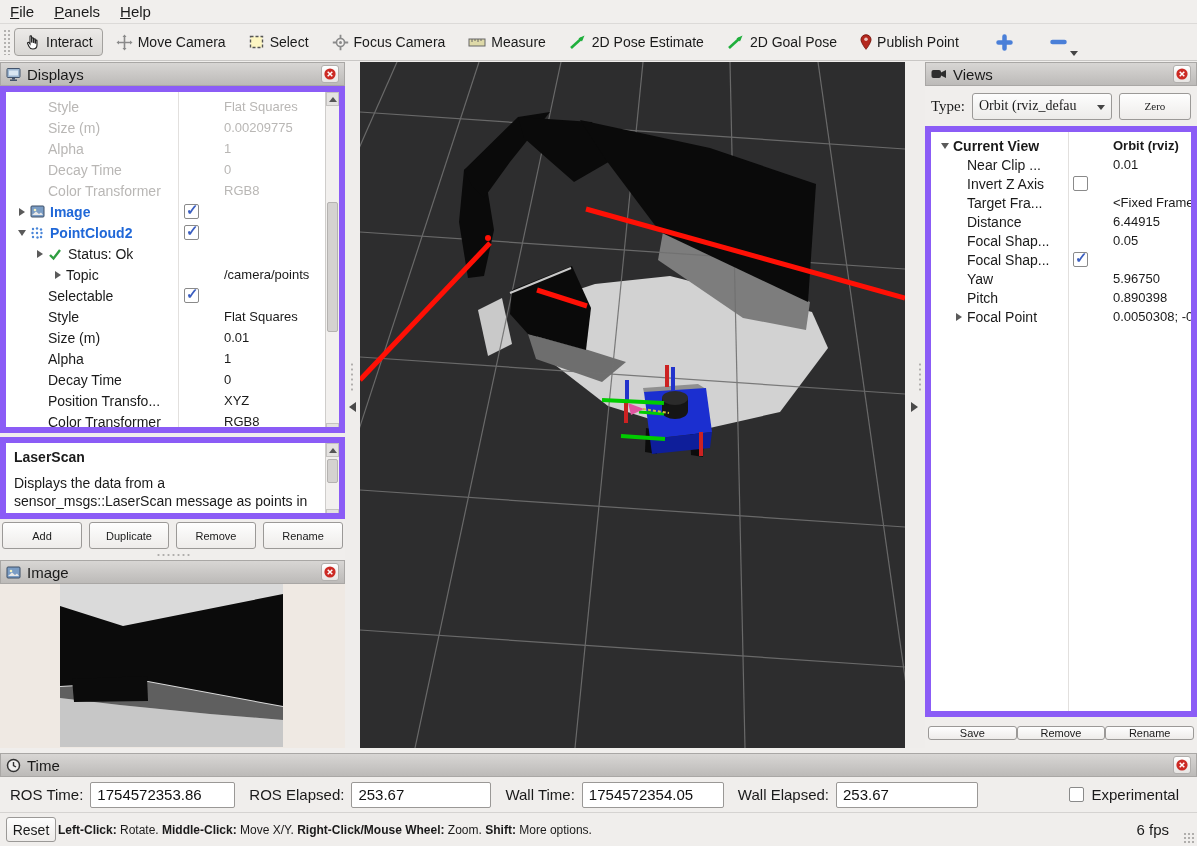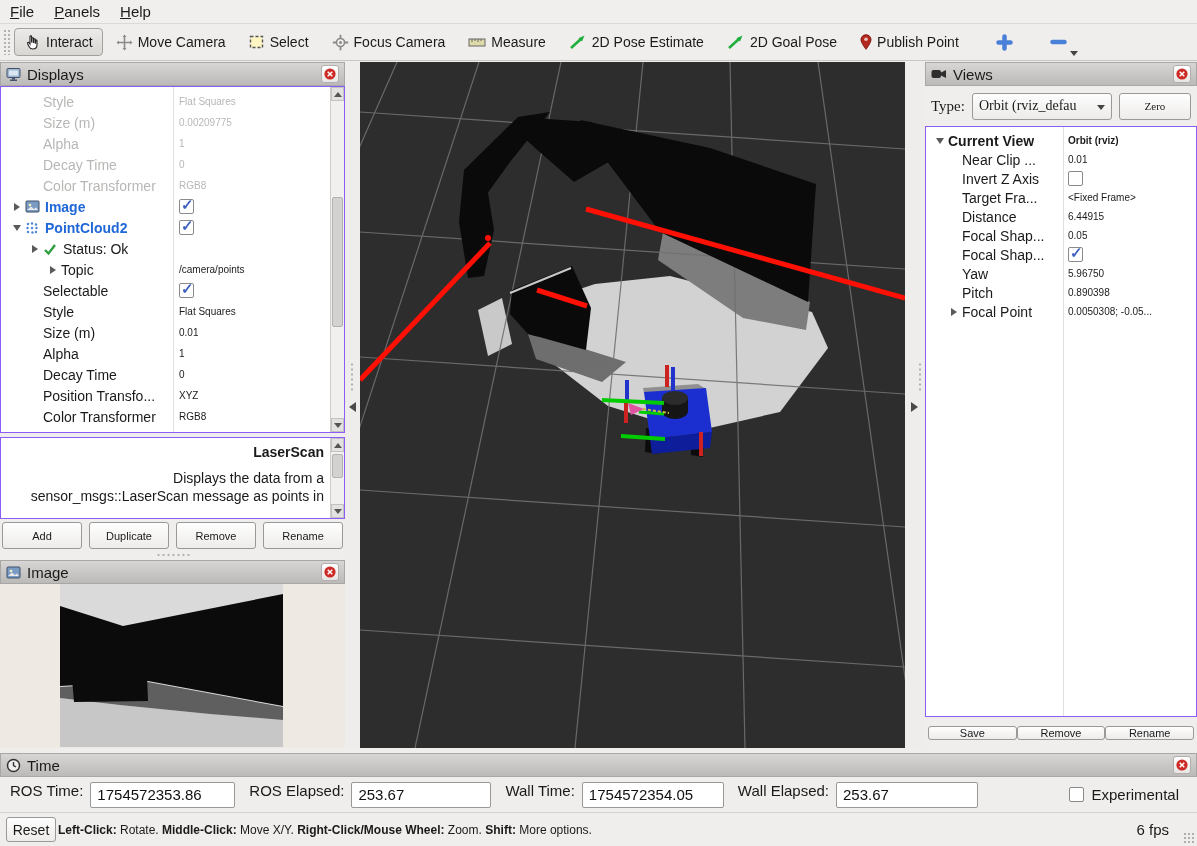--- a/index.html
+++ b/index.html
@@ -25,32 +25,32 @@
   .tool .ticon { display:flex; align-items:center; }
   .tool.iconly { margin-left:14px; }
   .dd-arrow { position:absolute; right:-2px; bottom:-1px; width:0; height:0;
     border-left:4px solid transparent; border-right:4px solid transparent; border-top:5px solid #444; }
 
   
   .phdr { position:absolute; height:24px; background:linear-gradient(#d8d6d4,#bcbab8);
     border:1px solid #a9a7a5; display:flex; align-items:center; gap:6px; padding:0 5px; font-size:15px; }
   .phdr .closebtn { margin-left:auto; width:18px; height:18px; border:1px solid #b2b0ae; border-radius:3px;
     background:linear-gradient(#ffffff,#e7e5e3); display:flex; align-items:center; justify-content:center; cursor:pointer; }
-  .whitebox { position:absolute; background:#ffffff; border:1px solid #8b5cf6;text-align:right; }
+  .whitebox { position:absolute; background:#ffffff; border:6px solid #8b5cf6; }
   .btn { border:1px solid #9b9997; border-radius:3px; background:linear-gradient(#fefefe,#eeecea);
     font-size:11px; display:flex; align-items:center; justify-content:center; cursor:pointer; }
 
   
   .trow { position:relative; display:flex; align-items:center; white-space:nowrap; }
   .trow .slot { display:inline-flex; width:16px; justify-content:center; flex:none; }
   .arr-r { width:0; height:0; border-left:6px solid #5a5a5a; border-top:4px solid transparent; border-bottom:4px solid transparent; }
   .arr-d { width:0; height:0; border-top:6px solid #5a5a5a; border-left:4px solid transparent; border-right:4px solid transparent; }
   .trow .ricon { display:inline-flex; width:20px; flex:none; }
   .trow .lbl { font-size:14px; overflow:hidden; text-overflow:ellipsis; }
-  .trow .val { position:absolute; font-size:10px; overflow:hidden; white-space:nowrap; }
+  .trow .val { position:absolute; font-size:13px; overflow:hidden; white-space:nowrap;margin-left:40px; }
   .trow.disabled .lbl, .trow.disabled .val { color:#b9b7b5; }
   .trow .lbl.accent { color:var(--accent); font-weight:bold; }
   .trow .lbl.bold, .trow .val.bold { font-weight:bold; }
   .cb { width:15px; height:15px; background:#fff; border:1px solid #8a8a8a; border-radius:2px;
     position:relative; display:inline-block; flex:none; }
   .cb.checked::after { content:"✓"; position:absolute; left:1px; top:-4px; font-size:15px; font-weight:bold; color:#3c5fc0; }
   .coldiv { position:absolute; top:0; bottom:0; width:1px; background:#e2e0de; }
 
   
   .vsb { position:absolute; width:14px; background:#f2f0ee; border-left:1px solid #cfcdcb; }
@@ -99,21 +99,21 @@
     border-left:4px solid transparent; border-right:4px solid transparent; border-top:5px solid #444; }
   .zero-btn { width:72px; height:27px; }
   .views-tree { left:925px; top:126px; width:272px; height:591px; padding-top:4px; overflow:hidden; }
   .views-buttons { position:absolute; left:928px; top:719px; width:266px; height:27px; display:flex; gap:0;align-items:center; }
   .views-buttons .btn { flex:1; }
 
   
   .time-hdr { left:0; top:753px; width:1197px; }
   .time-body { position:absolute; left:0; top:777px; width:1197px; height:35px;
     display:flex; align-items:center; padding:0 10px; background:#f0eeec; }
-  .tfield { display:flex; align-items:flex-start; margin-right:14px; }
+  .tfield { display:flex; align-items:center; margin-right:14px; }
   .tfield label { font-size:15px; margin-right:7px; }
   .tfield input { height:26px; border:1px solid #9a9896; border-radius:2px; padding:0 6px;
     font-size:15px; font-family:"Liberation Sans",sans-serif; background:#fff; color:#111; }
   .experimental { margin-left:auto; display:flex; align-items:center; gap:7px; font-size:15px; padding-right:8px; }
 
   
   .statusbar { position:absolute; left:0; top:812px; width:1197px; height:34px; background:#f0eeec;
     border-top:1px solid #d5d3d1; display:flex; align-items:center; padding:0 6px; }
   .reset-btn { width:50px; height:25px; font-size:14px; }
   .helptext { font-size:12px; margin-left:2px; white-space:nowrap; }

